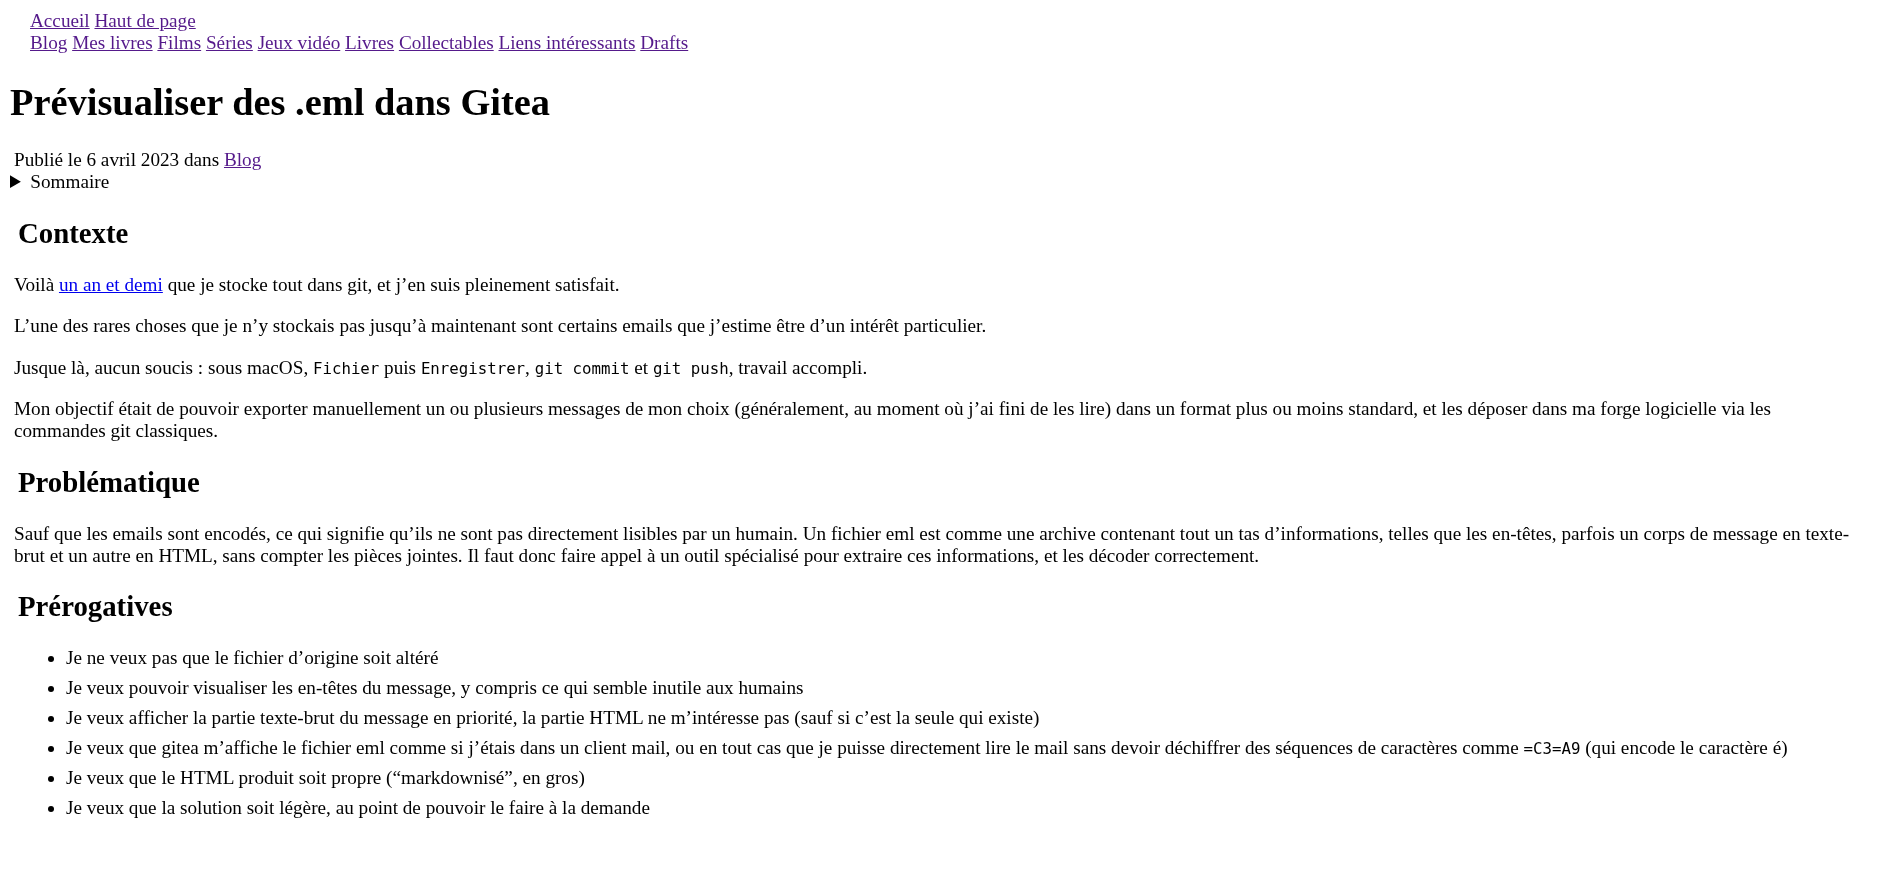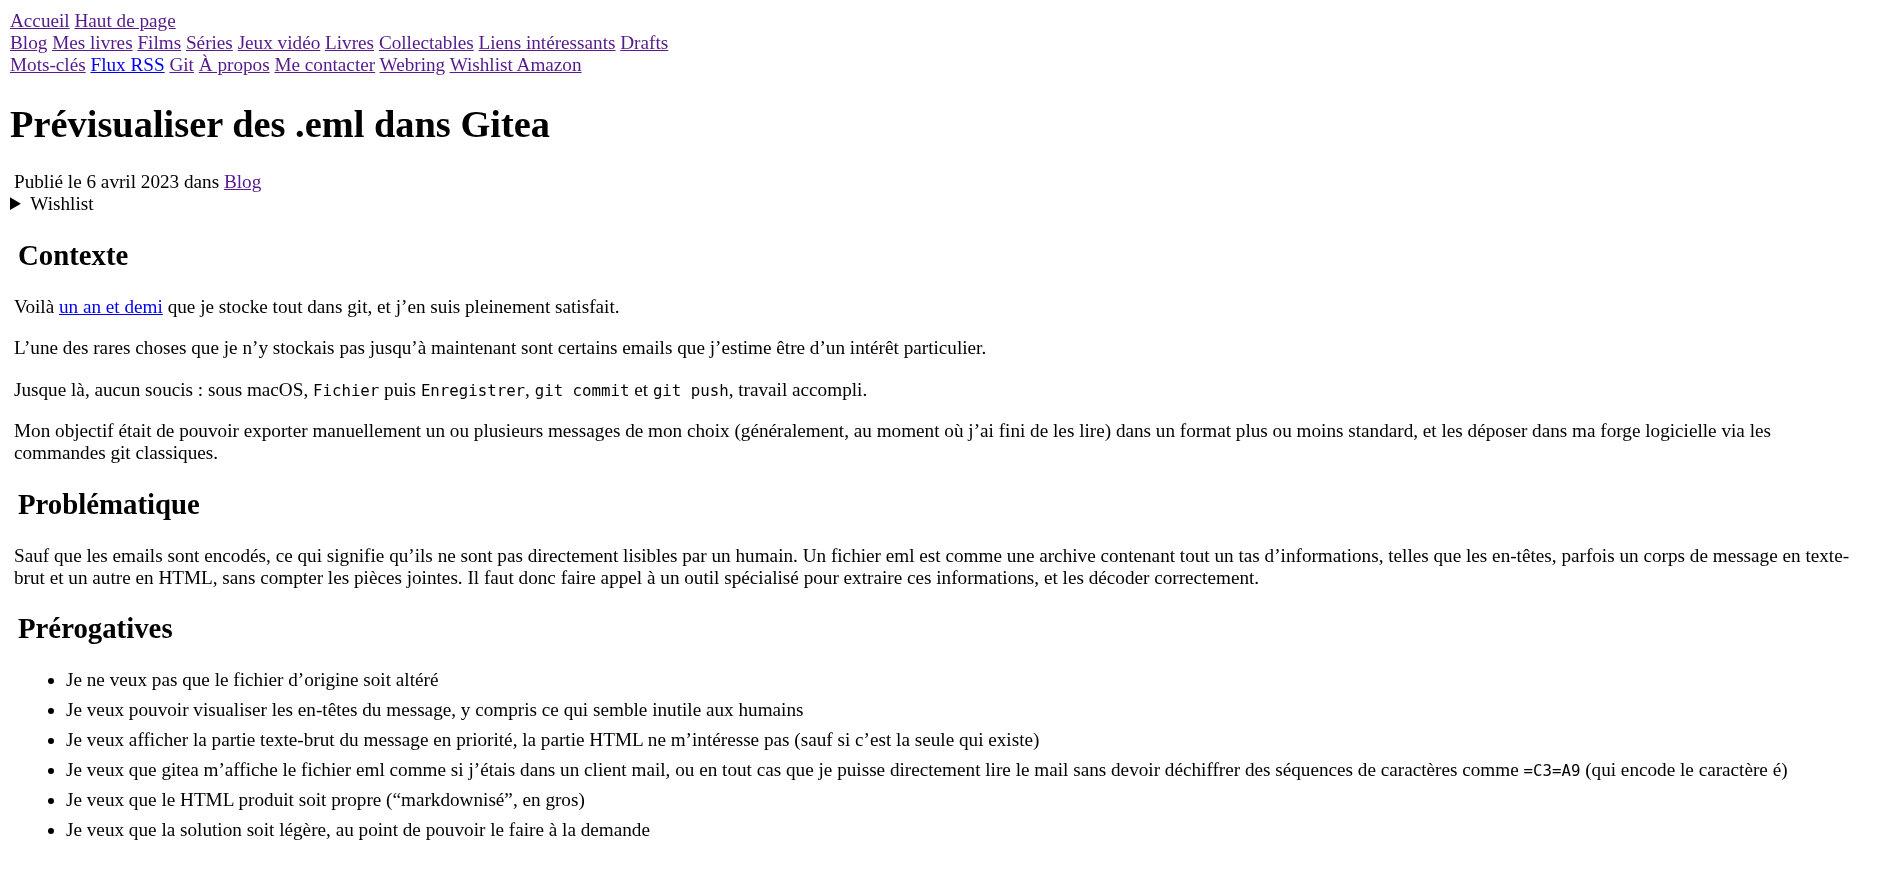--- a/index.html
+++ b/index.html
@@ -9,21 +9,21 @@
   body {
     margin: 10px;
     font-family: "Liberation Serif", serif;
     font-size: 19.2px;
     line-height: normal;
     width: 1857px;
   }
   a { text-decoration: underline; cursor: pointer; }
   a.new { color: var(--link-new, #0000EE); }
   a.visited { color: var(--link-visited, #551A8B); }
-  nav .nav-row { display: block; }
+  nav .nav-row { display: block; margin-left: 20px; }
   h1 {
     font-size: 2em;
     font-weight: bold;
     margin: 0.67em 0;
   }
   h2 {
     font-size: 1.5em;
     font-weight: bold;
     margin: 0.83em 8px;
   }
@@ -38,29 +38,28 @@
   em { font-style: italic; }
   ul { margin: 1em 0; padding-left: 48px; list-style: disc; }
   li { margin: 8px; }
 </style>
 </head>
 <body>
 
 <nav>
   <div class="nav-row"><a href="#" class="visited">Accueil</a> <a href="#" class="visited">Haut de page</a></div>
   <div class="nav-row"><a href="#" class="visited">Blog</a> <a href="#" class="visited">Mes livres</a> <a href="#" class="visited">Films</a> <a href="#" class="visited">Séries</a> <a href="#" class="visited">Jeux vidéo</a> <a href="#" class="visited">Livres</a> <a href="#" class="visited">Collectables</a> <a href="#" class="visited">Liens intéressants</a> <a href="#" class="visited">Drafts</a></div>
-  <div class="nav-row"><a href="#" class="visited">Mots-clés</a> <a href="#" class="new">Flux RSS</a> <a href="#" class="visited">Git</a> <a href="#" class="visited">À propos</a> <a href="#" class="visited">Me contacter</a> <a href="#" class="visited">Webring</a> <a href="#" class="visited">Wishlist Amazon</a></div>
 </nav>
 
 <h1>Prévisualiser des .eml dans Gitea</h1>
 
 <p class="meta">Publié le 6 avril 2023 dans <a href="#" class="visited">Blog</a></p>
 
 <details>
-  <summary>Wishlist</summary>
+  <summary>Sommaire</summary>
 </details>
 
 <main>
     <h2>Contexte</h2>
     <p>Voilà <a href="#" class="new">un an et demi</a> que je stocke tout dans git, et j’en suis pleinement satisfait.</p>
     <p>L’une des rares choses que je n’y stockais pas jusqu’à maintenant sont certains emails que j’estime être d’un intérêt particulier.</p>
     <p>Jusque là, aucun soucis : sous macOS, <code>Fichier</code> puis <code>Enregistrer</code>, <code>git commit</code> et <code>git push</code>, travail accompli.</p>
     <p>Mon objectif était de pouvoir exporter manuellement un ou plusieurs messages de mon choix (généralement, au moment où j’ai fini de les lire) dans un format plus ou moins standard, et les déposer dans ma forge logicielle via les commandes git classiques.</p>
     <h2>Problématique</h2>
     <p>Sauf que les emails sont encodés, ce qui signifie qu’ils ne sont pas directement lisibles par un humain. Un fichier eml est comme une archive contenant tout un tas d’informations, telles que les en-têtes, parfois un corps de message en texte-brut et un autre en HTML, sans compter les pièces jointes. Il faut donc faire appel à un outil spécialisé pour extraire ces informations, et les décoder correctement.</p>

